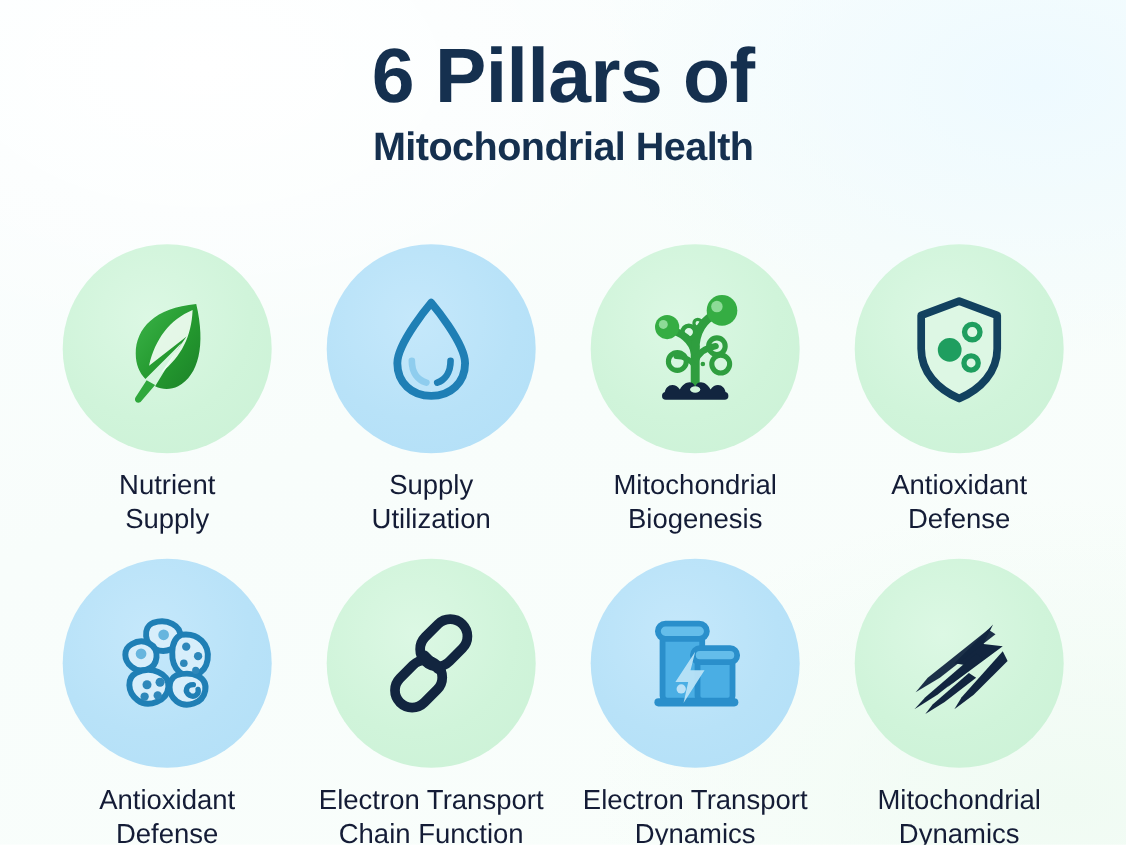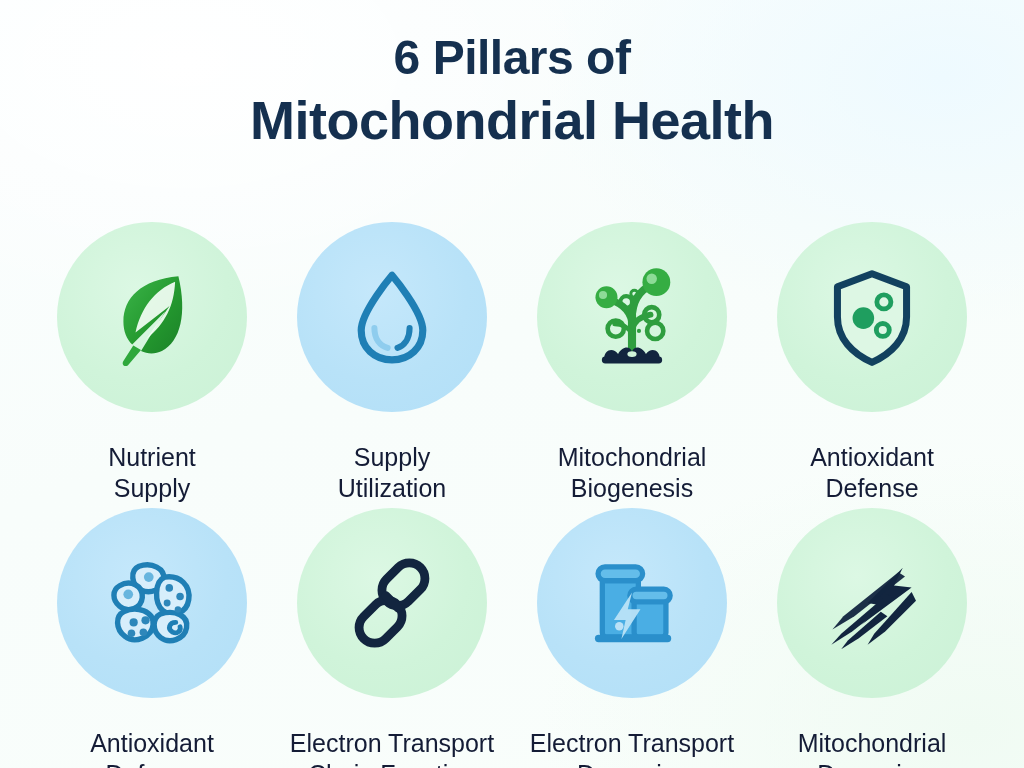--- a/index.html
+++ b/index.html
@@ -34,22 +34,22 @@
     width: 1024px;
     text-align: center;
   }
   .title-line {
     color: #15304f;
     font-weight: bold;
     letter-spacing: -0.5px;
     line-height: 1.0;
     white-space: nowrap;
   }
-  .title-line-1 { font-size: 48px; }
-  .title-line-2 { font-size: 54px; margin-top: 11px; }
+  .title-line-1 { font-size: 70px; }
+  .title-line-2 { font-size: 36px; margin-top: 11px; }
 
   
   .grid {
     position: absolute;
     top: 222px;
     left: 32px;
     width: 960px;
     display: grid;
     grid-template-columns: repeat(4, 240px);
     grid-template-rows: 286px 286px;
@@ -71,21 +71,21 @@
   }
   .circle.green {
     background: radial-gradient(circle at 42% 36%, #dcf8e4 0%, #d0f4da 55%, #cbf1d6 100%);
   }
   .circle.blue {
     background: radial-gradient(circle at 42% 36%, #c5e8fb 0%, #b8e2f8 55%, #b2dff7 100%);
   }
   .circle svg { display: block; }
 
   .label {
-    margin-top: 30px;
+    margin-top: 14px;
     color: #141c36;
     font-size: 25px;
     line-height: 1.24;
     text-align: center;
     white-space: pre-line;
     max-width: 238px;
   }
 </style>
 </head>
 <body>

